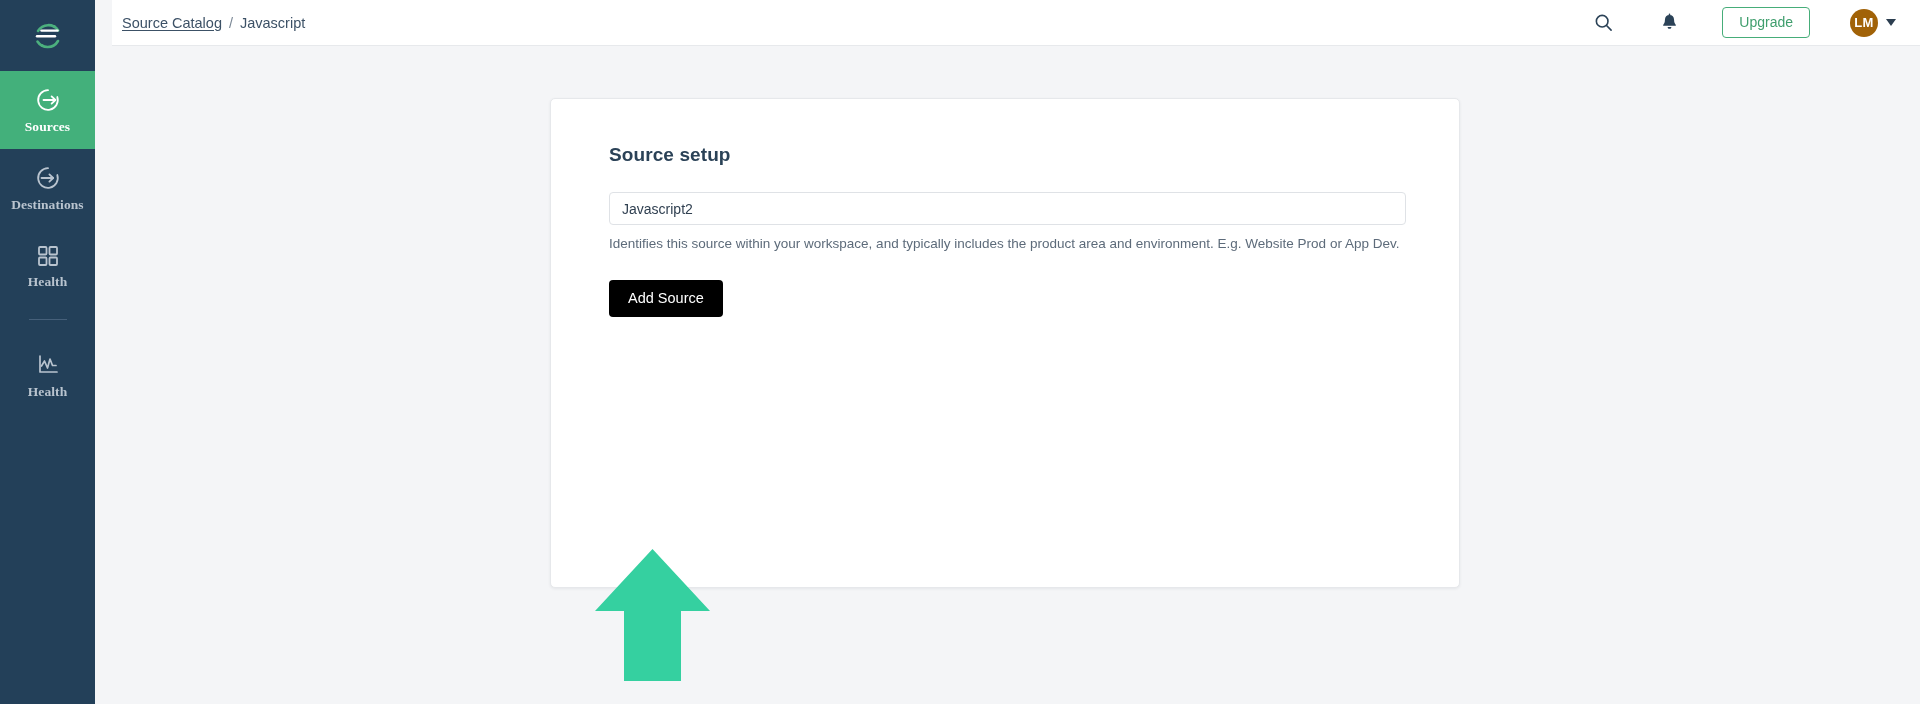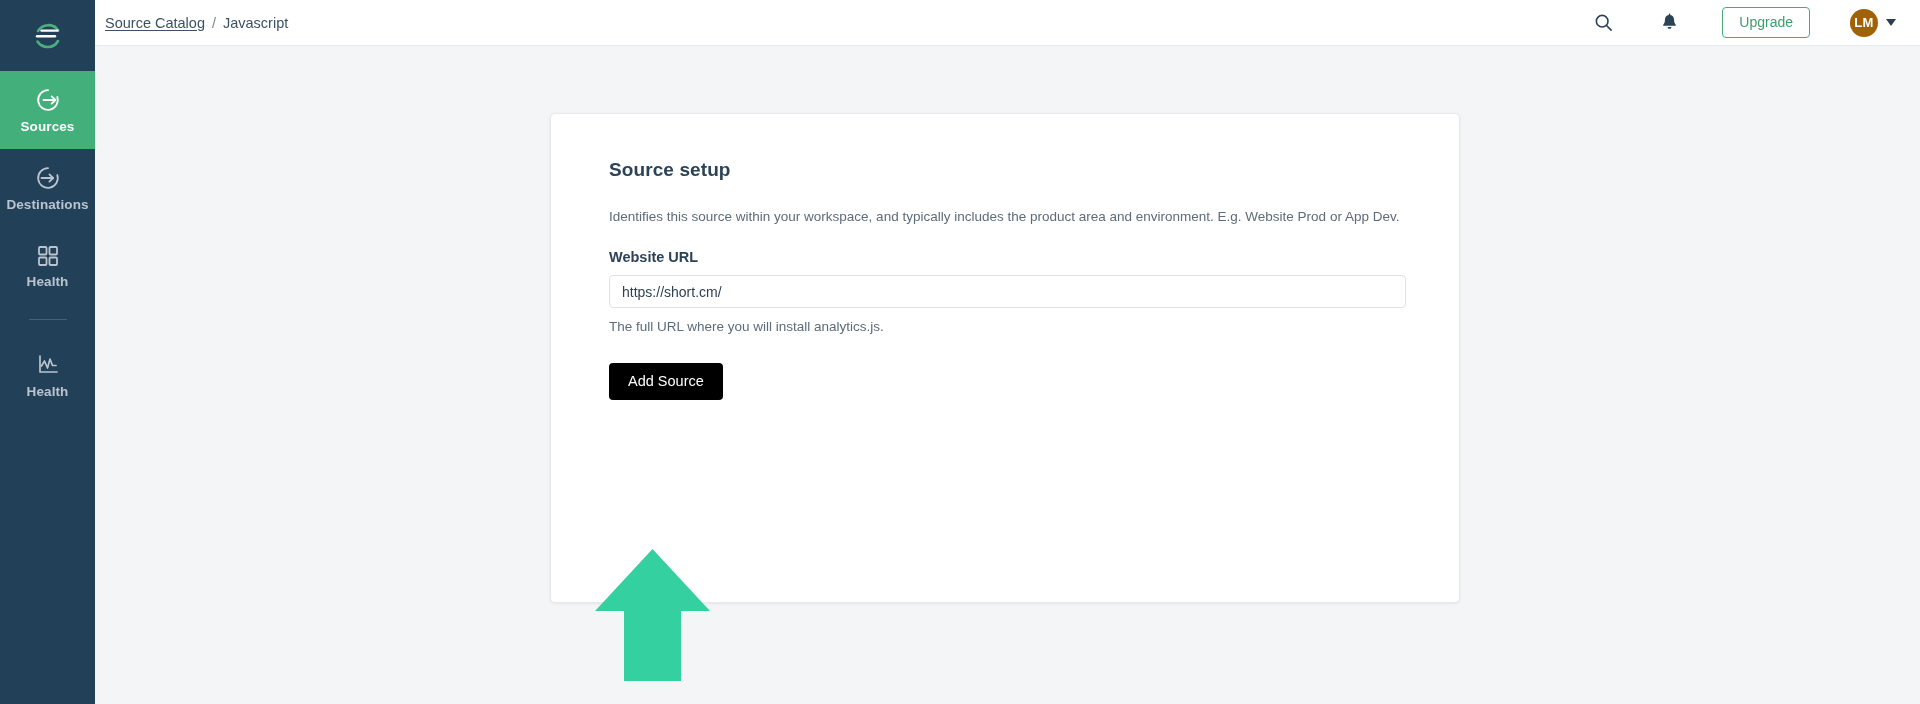--- a/index.html
+++ b/index.html
@@ -21,20 +21,21 @@
   .logo-wrap {
     height: 71px; width: 100%;
     display: flex; align-items: center; justify-content: center;
   }
   .nav-item {
     width: 100%; height: 78px;
     display: flex; flex-direction: column;
     align-items: center; justify-content: center;
     gap: 7px; cursor: pointer;
     text-decoration: none;
+    font-family: Liberation Serif, serif;
   }
   .nav-item .nav-label {
     color: #b9c4cf; font-size: 13.5px; font-weight: bold;
     letter-spacing: .1px; line-height: 1;
   }
   .nav-item.active { background: #43b07b; }
   .nav-item.active .nav-label { color: #ffffff; }
   .nav-item .nav-icon { display: block; line-height: 0; }
   .nav-sep {
     width: 38px; height: 1px; background: #46607a;
@@ -42,20 +43,21 @@
   }
 
   
   .right-col { flex: 1; display: flex; flex-direction: column; min-width: 0; }
   .topbar {
     height: 46px; background: #ffffff;
     border-bottom: 1px solid #e7e9ec;
     display: flex; align-items: center;
     padding: 0 24px 0 10px;
     flex: 0 0 46px;
+    margin-left: 17px;
   }
   .breadcrumb { display: flex; align-items: center; gap: 7px; font-size: 14.5px; }
   .bc-link {
     color: #3c5166; text-decoration: underline;
     text-underline-offset: 2px; cursor: pointer;
   }
   .bc-sep { color: #7b8896; }
   .bc-current { color: #3c5166; }
   .topbar-right {
     margin-left: auto; display: flex; align-items: center; gap: 40px;
@@ -84,21 +86,21 @@
     border-right: 5.5px solid transparent;
     border-top: 7px solid #2c3e50;
   }
 
   
   .main {
     flex: 1; background: #f4f5f7;
     position: relative; overflow: hidden;
   }
   .card {
-    position: absolute; left: 455px; top: 67px;
+    position: absolute; left: 455px; top: 52px;
     width: 910px; height: 490px;
     background: #ffffff;
     border: 1px solid #e6e8eb; border-radius: 5px;
     box-shadow: 0 1px 3px rgba(25,40,60,.07);
   }
   .card-inner { padding: 45px 58px; }
   .card-title {
     font-size: 19px; font-weight: bold; color: #2b4257;
     letter-spacing: .1px; margin-bottom: 26px;
   }
@@ -239,31 +241,25 @@
 
     <main class="main">
 
       <section class="card">
         <div class="card-inner">
 
           <h1 class="card-title">Source setup</h1>
 
           
           <div class="field-block">
+            <input class="text-input" type="text" value="Javascript2" style="">
             <div class="helper">Identifies this source within your workspace, and typically includes the product area and environment. E.g. Website Prod or App Dev.</div>
           </div>
 
           
-          <div class="field-block">
-            <div class="field-label">
-              <span>Website URL</span>
-            </div>
-            <input class="text-input" type="text" value="https://short.cm/" style="">
-            <div class="helper">The full URL where you will install analytics.js.</div>
-          </div>
 
           <button class="add-btn">Add Source</button>
 
         </div>
       </section>
 
       <svg class="arrow-annotation" viewBox="0 0 115 132">
         <polygon points="57.5,0 115,62 86,62 86,132 29,132 29,62 0,62" fill="#35d0a0"></polygon>
       </svg>
 

